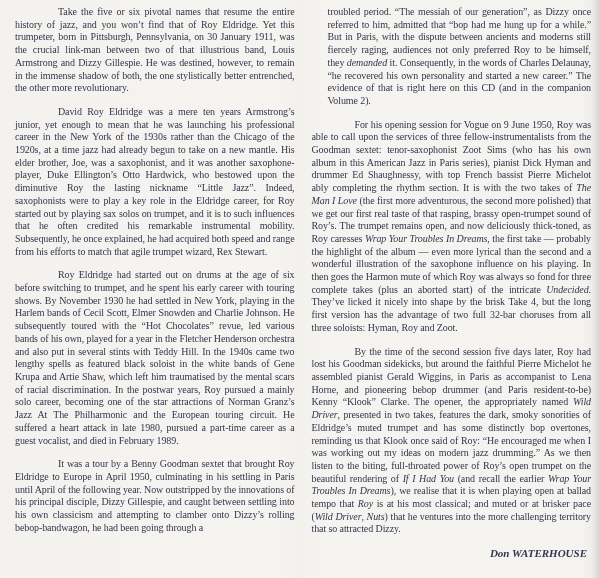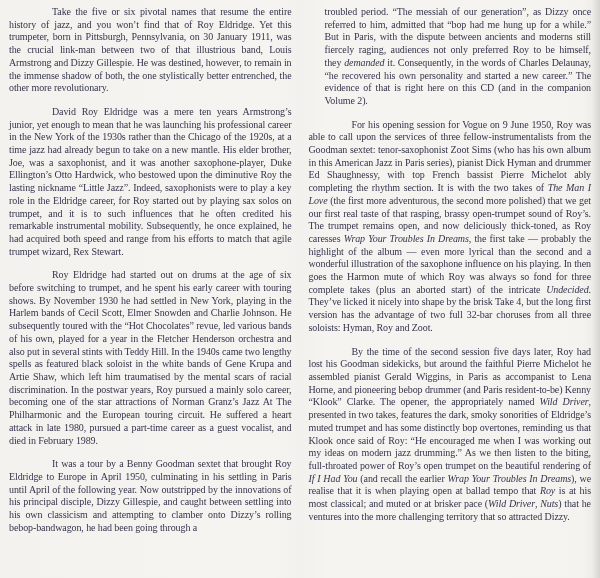--- a/index.html
+++ b/index.html
@@ -5,21 +5,21 @@
   html, body { margin: 0; padding: 0; }
   body {
     width: 600px; height: 578px;
     background: #f4f3ef;
     overflow: hidden;
     position: relative;
   }
   .page {
     box-sizing: border-box;
     width: 600px; height: 578px;
-    padding: 6px 9px 0 9px;
+    padding: 6px 9px 0 15px;
     display: flex;
     gap: 17px;
     background: linear-gradient(90deg, #f3f2ee 0%, #f5f4f0 45%, #f2f1ed 50%, #f5f4f0 55%, #f4f3ef 97%, #e9e8e4 100%);
   }
   .col { width: 283px; }
   .col p {
     margin: 0 0 11px 0;
     font-family: "Liberation Serif", "DejaVu Serif", serif;
     font-size: 10px;
     line-height: 12.7px;
@@ -54,15 +54,16 @@
   <div class="col">
     <p><span>Take the five or six pivotal names that resume the entire history of jazz, and you won’t find that of Roy Eldridge.  Yet this trumpeter, born in Pittsburgh, Pennsylvania, on 30 January 1911, was the crucial link-man between two of that illustrious band, Louis Armstrong and Dizzy Gillespie.  He was destined, however, to remain in the immense shadow of both, the one stylistically better entrenched, the other more revolutionary.</span></p>
     <p><span>David Roy Eldridge was a mere ten years Armstrong’s junior, yet enough to mean that he was launching his professional career in the New York of the 1930s rather than the Chicago of the 1920s, at a time jazz had already begun to take on a new mantle.  His elder brother, Joe, was a saxophonist, and it was another saxophone-player, Duke Ellington’s Otto Hardwick, who bestowed upon the diminutive Roy the lasting nickname “Little Jazz”.  Indeed, saxophonists were to play a key role in the Eldridge career, for Roy started out by playing sax solos on trumpet, and it is to such influences that he often credited his remarkable instrumental mobility.  Subsequently, he once explained, he had acquired both speed and range from his efforts to match that agile trumpet wizard, Rex Stewart.</span></p>
     <p><span>Roy Eldridge had started out on drums at the age of six before switching to trumpet, and he spent his early career with touring shows.  By November 1930 he had settled in New York, playing in the Harlem bands of Cecil Scott, Elmer Snowden and Charlie Johnson.  He subsequently toured with the “Hot Chocolates” revue, led various bands of his own, played for a year in the Fletcher Henderson orchestra and also put in several stints with Teddy Hill.  In the 1940s came two lengthy spells as featured black soloist in the white bands of Gene Krupa and Artie Shaw, which left him traumatised by the mental scars of racial discrimination.  In the postwar years, Roy pursued a mainly solo career, becoming one of the star attractions of Norman Granz’s Jazz At The Philharmonic and the European touring circuit.  He suffered a heart attack in late 1980, pursued a part-time career as a guest vocalist, and died in February 1989.</span></p>
     <p><span>It was a tour by a Benny Goodman sextet that brought Roy Eldridge to Europe in April 1950, culminating in his settling in Paris until April of the following year.  Now outstripped by the innovations of his principal disciple, Dizzy Gillespie, and caught between settling into his own classicism and attempting to clamber onto Dizzy’s rolling bebop-bandwagon, he had been going through a</span></p>
   </div>
   <div class="col">
     <p class="noindent"><span>troubled period.  “The messiah of our generation”, as Dizzy once referred to him, admitted that “bop had me hung up for a while.”  But in Paris, with the dispute between ancients and moderns still fiercely raging, audiences not only preferred Roy to be himself, they </span><span class="it">demanded</span><span> it.  Consequently, in the words of Charles Delaunay, “he recovered his own personality and started a new career.”  The evidence of that is right here on this CD (and in the companion Volume 2).</span></p>
     <p><span>For his opening session for Vogue on 9 June 1950, Roy was able to call upon the services of three fellow-instrumentalists from the Goodman sextet: tenor-saxophonist Zoot Sims (who has his own album in this American Jazz in Paris series), pianist Dick Hyman and drummer Ed Shaughnessy, with top French bassist Pierre Michelot ably completing the rhythm section.  It is with the two takes of </span><span class="it">The Man I Love</span><span> (the first more adventurous, the second more polished) that we get our first real taste of that rasping, brassy open-trumpet sound of Roy’s.  The trumpet remains open, and now deliciously thick-toned, as Roy caresses </span><span class="it">Wrap Your Troubles In Dreams</span><span>, the first take — probably the highlight of the album — even more lyrical than the second and a wonderful illustration of the saxophone influence on his playing.  In then goes the Harmon mute of which Roy was always so fond for three complete takes (plus an aborted start) of the intricate </span><span class="it">Undecided</span><span>.  They’ve licked it nicely into shape by the brisk Take 4, but the long first version has the advantage of two full 32-bar choruses from all three soloists: Hyman, Roy and Zoot.</span></p>
     <p><span>By the time of the second session five days later, Roy had lost his Goodman sidekicks, but around the faithful Pierre Michelot he assembled pianist Gerald Wiggins, in Paris as accompanist to Lena Horne, and pioneering bebop drummer (and Paris resident-to-be) Kenny “Klook” Clarke.  The opener, the appropriately named </span><span class="it">Wild Driver</span><span>, presented in two takes, features the dark, smoky sonorities of Eldridge’s muted trumpet and has some distinctly bop overtones, reminding us that Klook once said of Roy: “He encouraged me when I was working out my ideas on modern jazz drumming.”  As we then listen to the biting, full-throated power of Roy’s open trumpet on the beautiful rendering of </span><span class="it">If I Had You</span><span> (and recall the earlier </span><span class="it">Wrap Your Troubles In Dreams</span><span>), we realise that it is when playing open at ballad tempo that </span><span class="it">Roy</span><span> is at his most classical; and muted or at brisker pace (</span><span class="it">Wild Driver</span><span>, </span><span class="it">Nuts</span><span>) that he ventures into the more challenging territory that so attracted Dizzy.</span></p>
+    <div class="sig">Don WATERHOUSE</div>
   </div>
 </div>
 <div class="scan-edge-right"></div>
 
 </body></html>

